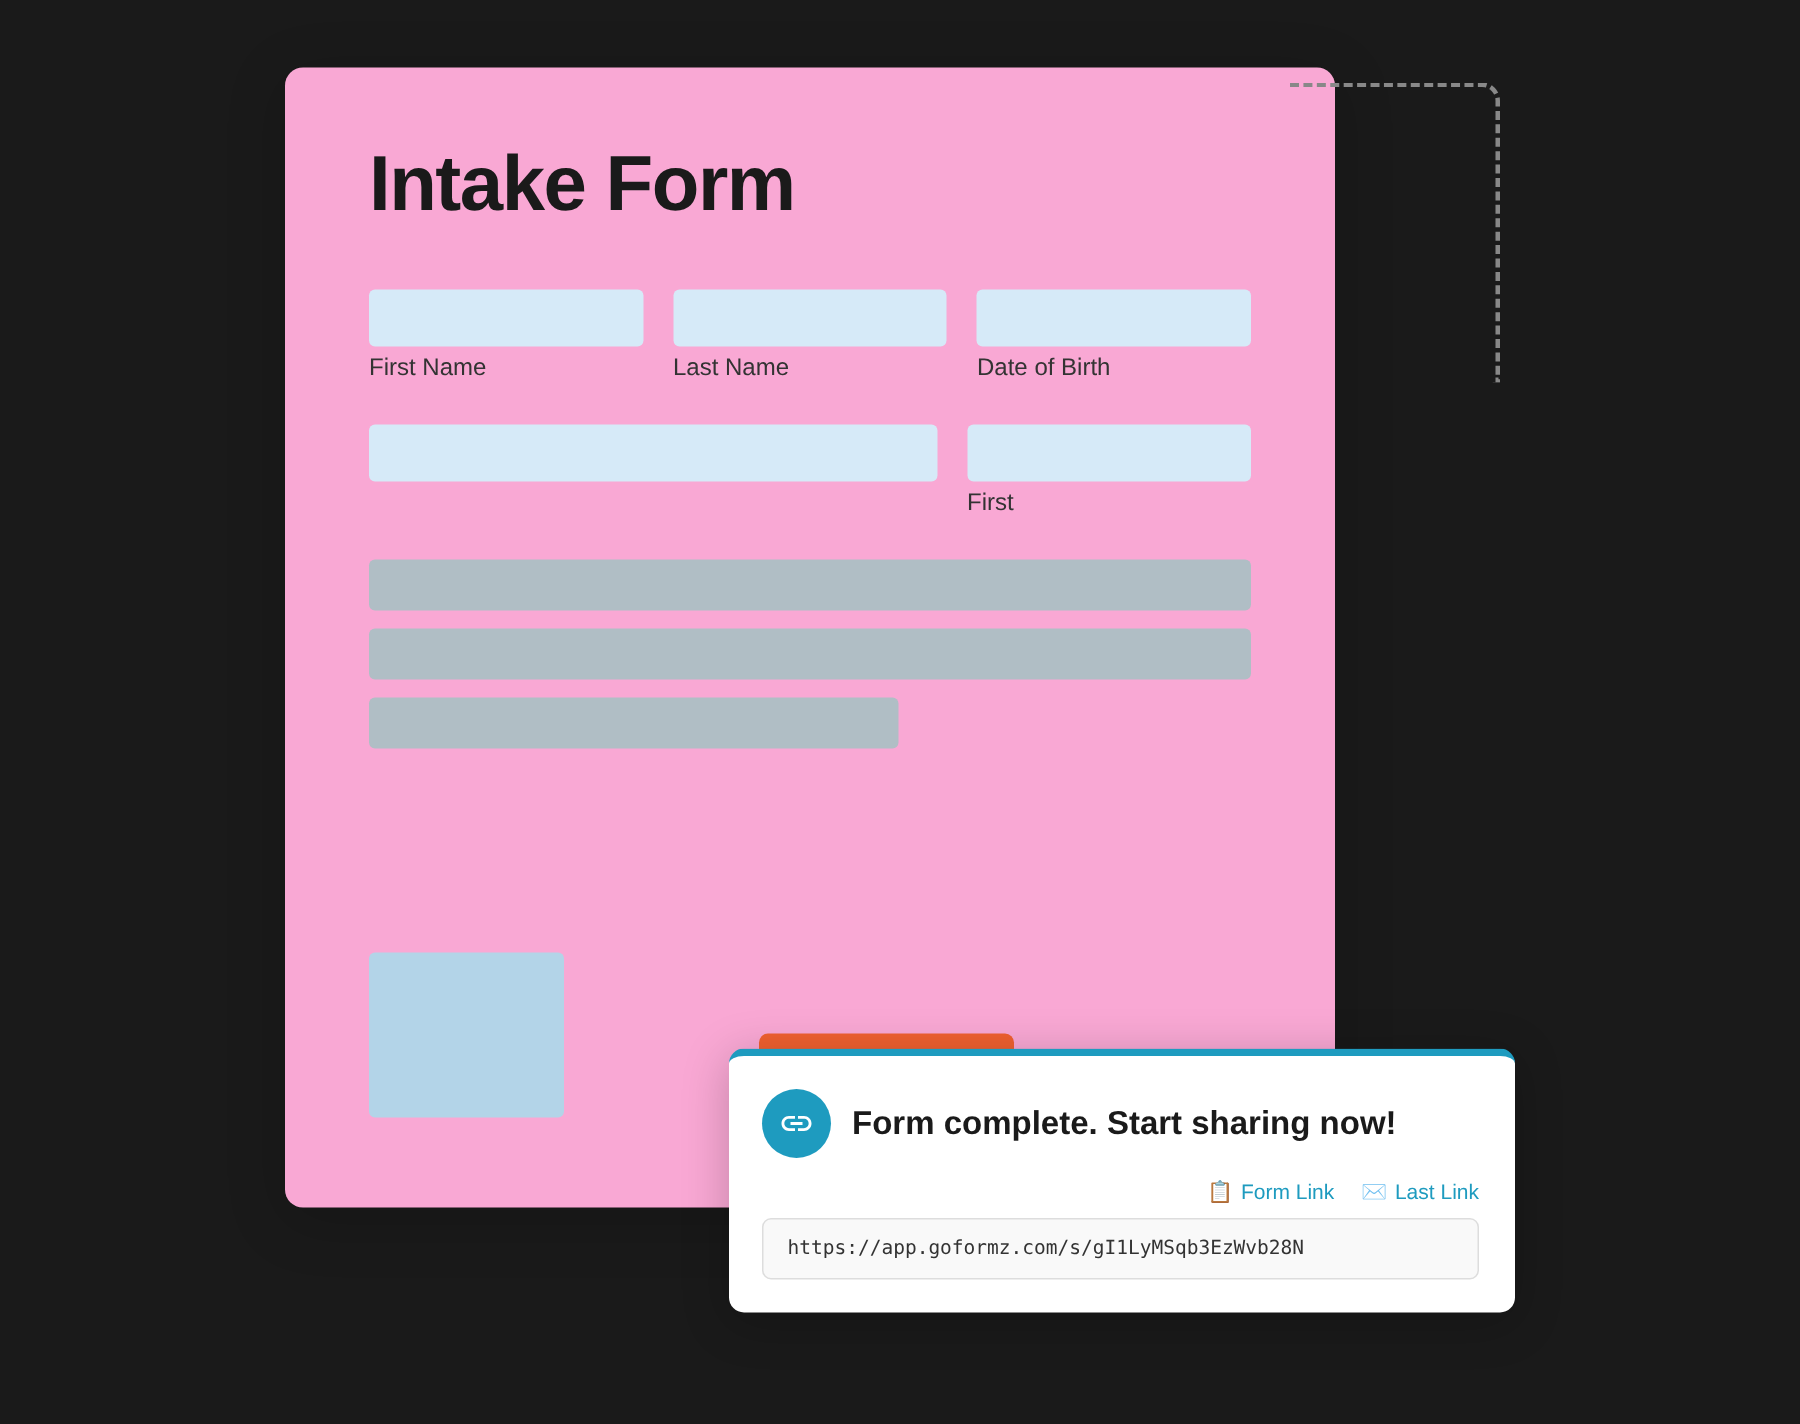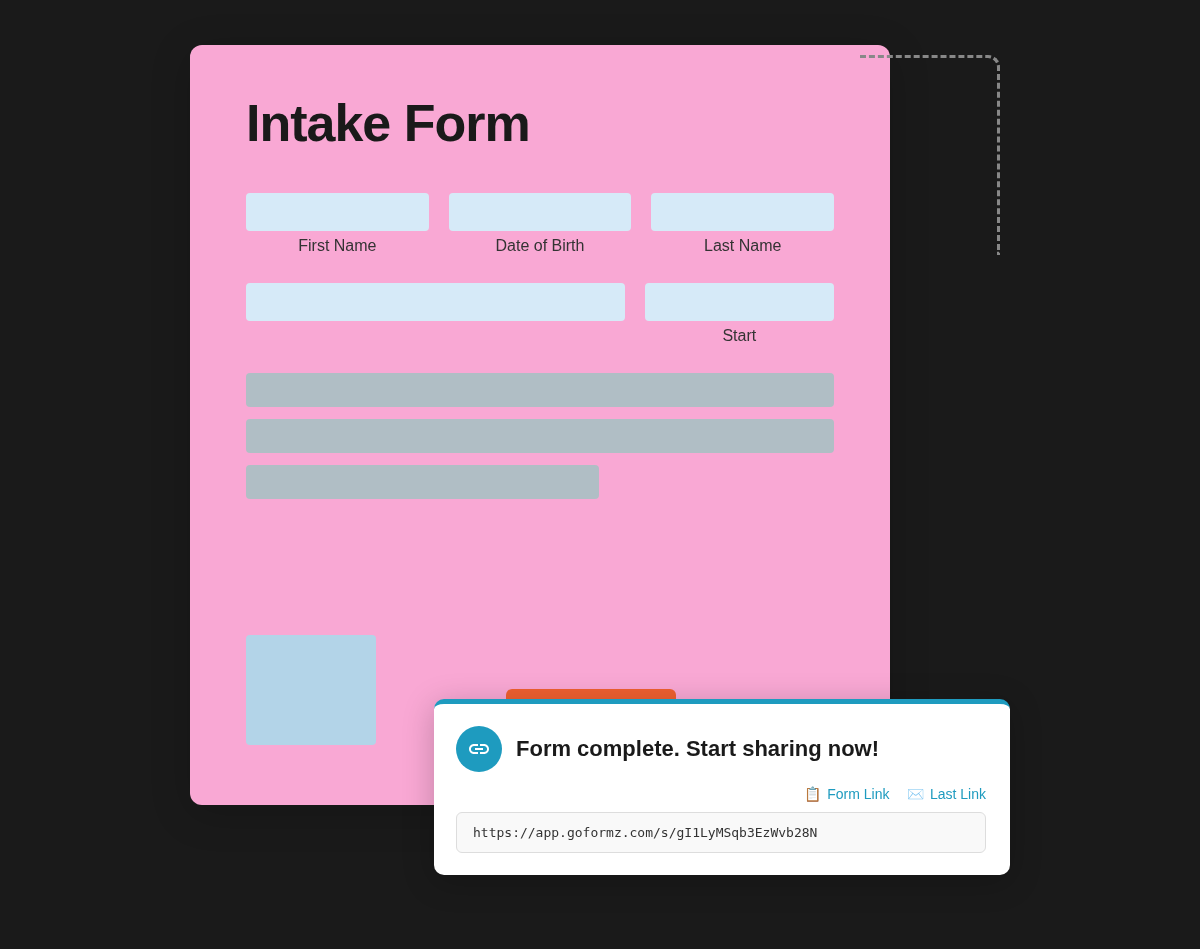--- a/index.html
+++ b/index.html
@@ -64,21 +64,20 @@
     }
 
     .field-input.light-blue {
       background: #d6eaf8;
     }
 
     .field-label {
       font-size: 16px;
       color: #333;
       font-weight: 400;
-      text-align: center;
     }
 
     
     .fields-row-2col .field-group:first-child {
       flex: 2;
     }
 
     
     .separator-row {
       margin-bottom: 12px;
@@ -131,21 +130,21 @@
       border-right: 3px dashed #888;
       border-radius: 0 12px 0 0;
       z-index: 2;
     }
 
     
     .popup-card {
       position: absolute;
       bottom: 30px;
       right: 0;
-      width: 576px;
+      width: 524px;
       background: #ffffff;
       border-radius: 10px;
       box-shadow: 0 6px 32px rgba(0,0,0,0.22);
       border-top: 5px solid #1e9bbf;
       padding: 22px 24px 22px 22px;
       z-index: 10;
     }
 
     .popup-header {
       display: flex;
@@ -217,35 +216,35 @@
 
     <h1 class="form-title">Intake Form</h1>
 
     <div class="fields-row">
       <div class="field-group">
         <div class="field-input light-blue"></div>
         <span class="field-label">First Name</span>
       </div>
       <div class="field-group">
         <div class="field-input light-blue"></div>
+        <span class="field-label">Last Name</span>
+      </div>
+      <div class="field-group">
+        <div class="field-input light-blue"></div>
         <span class="field-label">Date of Birth</span>
-      </div>
-      <div class="field-group">
-        <div class="field-input light-blue"></div>
-        <span class="field-label">Last Name</span>
       </div>
     </div>
 
     <div class="fields-row fields-row-2col">
       <div class="field-group" style="flex:2">
         <div class="field-input light-blue"></div>
       </div>
       <div class="field-group">
         <div class="field-input light-blue"></div>
-        <span class="field-label">Start</span>
+        <span class="field-label">First</span>
       </div>
     </div>
 
     <div class="separator-row">
       <div class="separator-bar" style="background:#b0bec5;"></div>
     </div>
     <div class="separator-row">
       <div class="separator-bar" style="background:#b0bec5;"></div>
     </div>
     <div class="separator-row">

